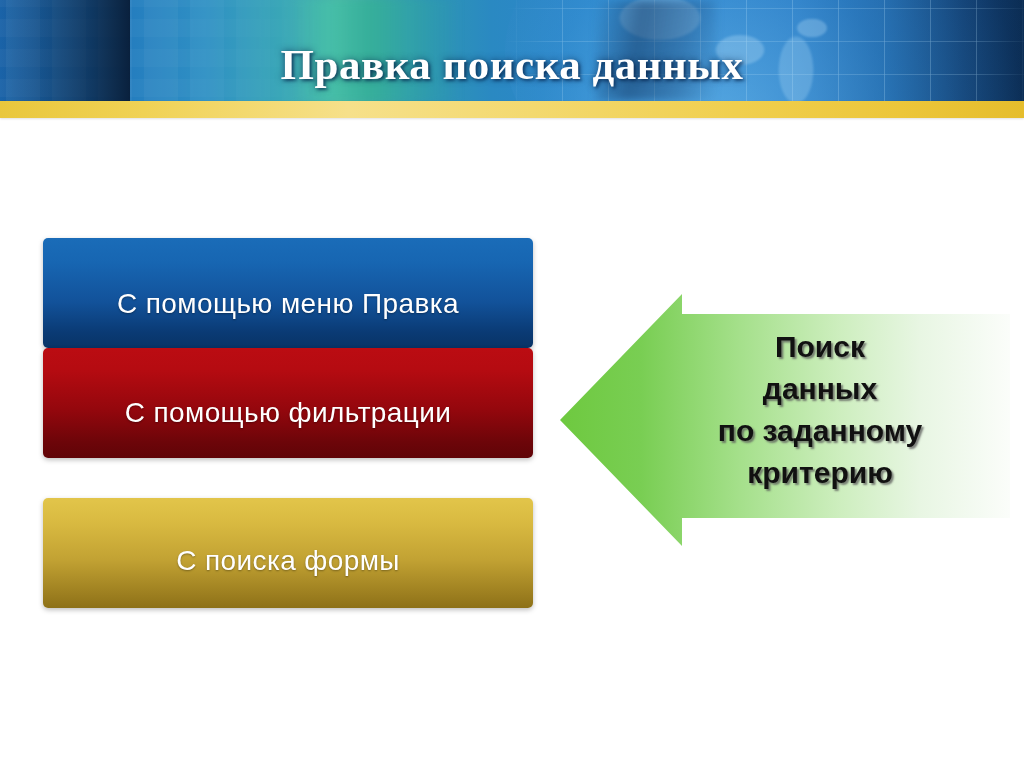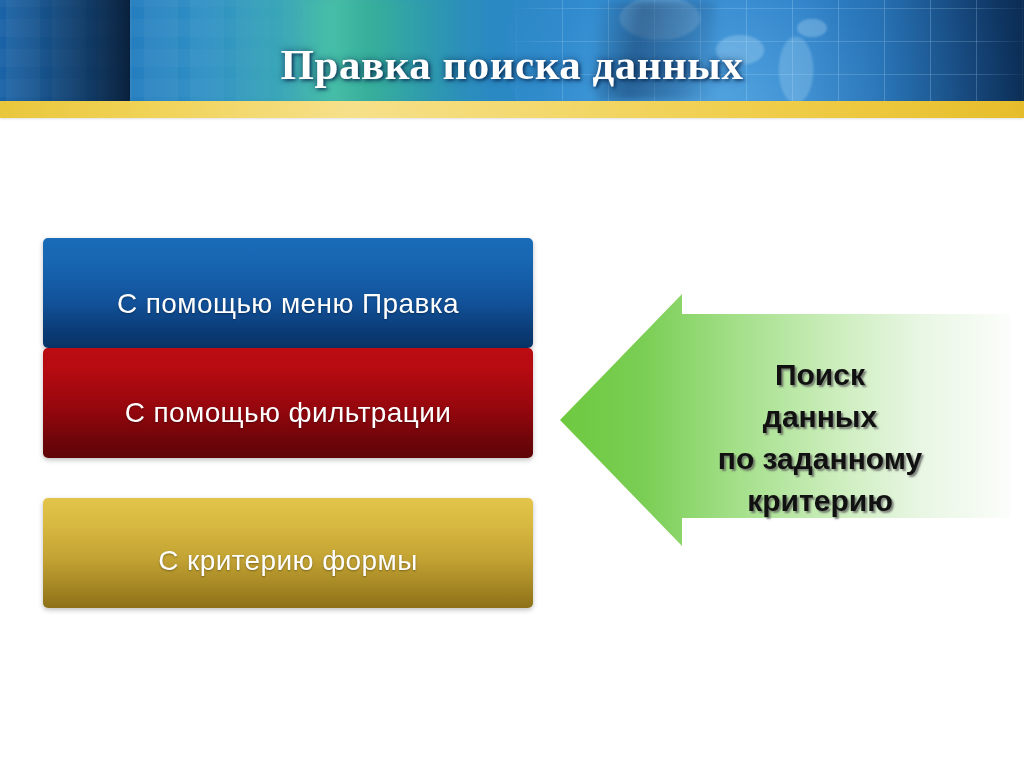--- a/index.html
+++ b/index.html
@@ -204,21 +204,20 @@
     top: 326px;
     width: 360px;
     text-align: center;
     color: #111111;
     font-family: "Liberation Sans", sans-serif;
     font-weight: bold;
     font-size: 30px;
     line-height: 42px;
     text-shadow: 2px 2px 2px rgba(90,90,90,0.75);
     white-space: pre-line;
-    margin-top: 28px;
   }
 </style>
 </head>
 <body>
 
 <div id="header-banner">
   <div class="hdr-layer hdr-base"></div>
   <div class="hdr-layer hdr-envelopes"></div>
   <div class="hdr-layer hdr-globe"></div>
   <div class="hdr-layer hdr-land"></div>
@@ -234,21 +233,21 @@
 
 <div class="method-box" id="method-box-menu">
   <span class="method-label">С помощью меню Правка</span>
 </div>
 
 <div class="method-box" id="method-box-filter">
   <span class="method-label">С помощью фильтрации</span>
 </div>
 
 <div class="method-box" id="method-box-form">
-  <span class="method-label">С критерию формы</span>
+  <span class="method-label">С поиска формы</span>
 </div>
 
 <div id="callout-arrow">
   <svg viewBox="0 0 452 260" preserveAspectRatio="none" aria-hidden="true">
     <defs>
       <linearGradient id="arrowFade" x1="0" y1="0" x2="1" y2="0">
         <stop offset="0%" stop-color="#6ec93f"></stop>
         <stop offset="18%" stop-color="#79ce53"></stop>
         <stop offset="40%" stop-color="#a5e08b"></stop>
         <stop offset="62%" stop-color="#cdeebe"></stop>

